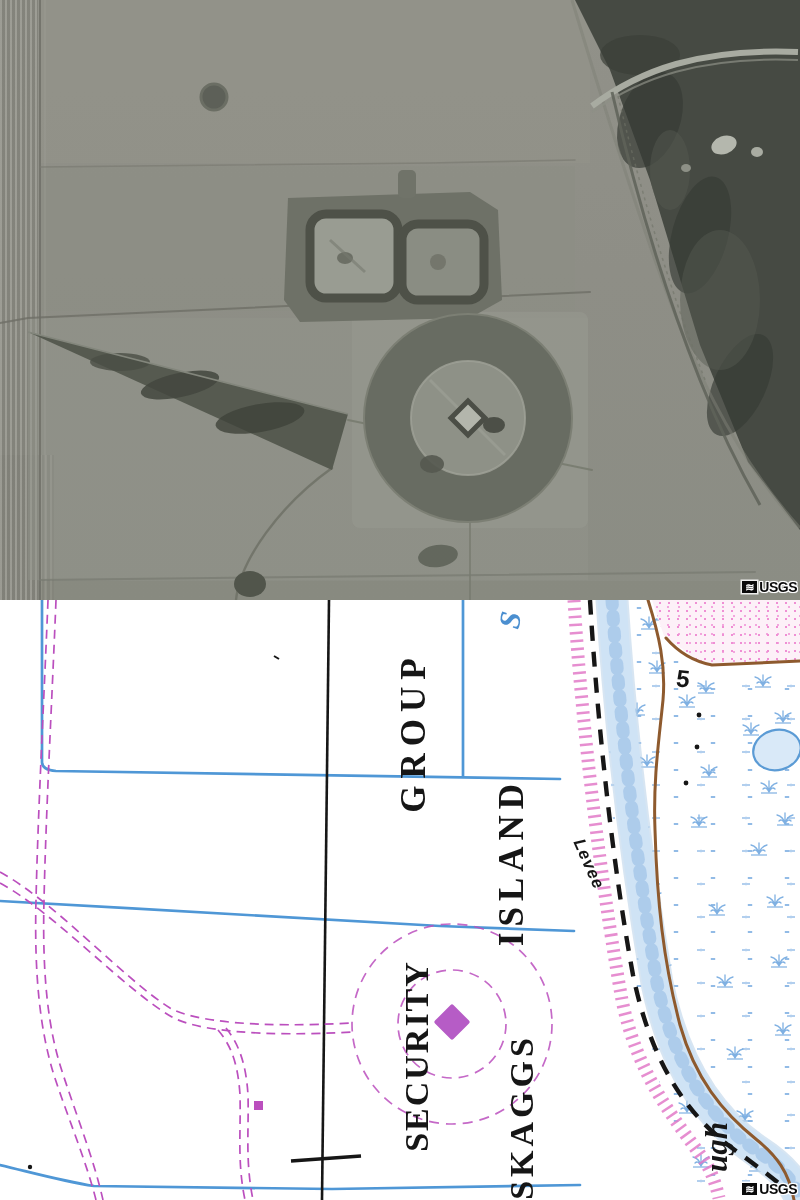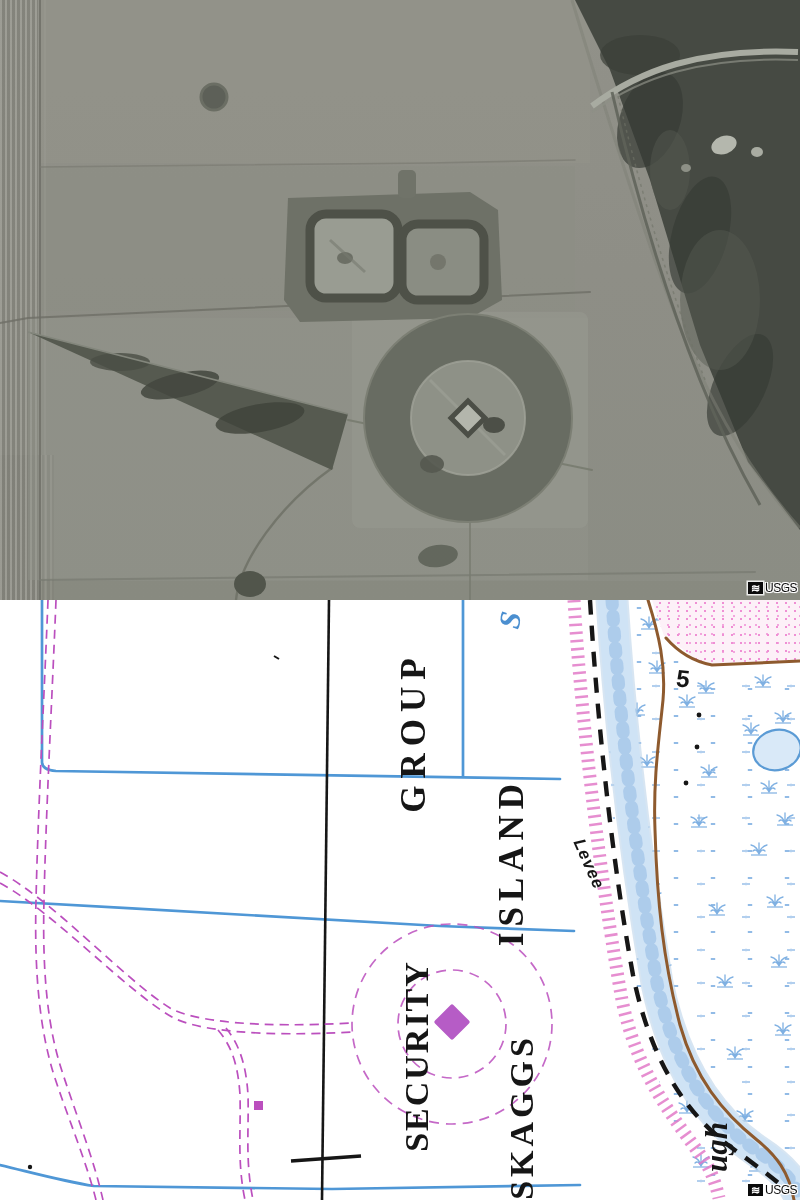--- a/index.html
+++ b/index.html
@@ -34,21 +34,21 @@
   .levee-label{position:absolute;font-family:"Liberation Sans",sans-serif;font-style:italic;
     font-weight:600;color:var(--ink,#161616);white-space:nowrap;transform-origin:center;line-height:1;}
   .diamond-marker{position:absolute;width:26px;height:26px;border-radius:2px;
     background:var(--magenta_fill,#b65cc6);}
   .magenta-square{position:absolute;width:9px;height:9px;background:var(--magenta,#bb4fbe);}
   
   .usgs-badge{position:absolute;display:flex;align-items:center;gap:2px;z-index:30;}
   .usgs-logo{display:inline-flex;align-items:center;justify-content:center;width:15px;height:12px;
     background:#0a0a0a;color:#fff;font-size:11px;line-height:1;font-weight:700;
     box-shadow:0 0 0 1.5px rgba(255,255,255,.85);}
-  .usgs-text{font-family:"Liberation Sans",sans-serif;font-weight:400;font-size:12px;
+  .usgs-text{font-family:"Liberation Sans",sans-serif;font-weight:700;font-size:14px;
     letter-spacing:-.5px;color:#0a0a0a;
     text-shadow:0 0 2px #fff,0 0 2px #fff,1px 1px 0 #fff,-1px -1px 0 #fff,1px -1px 0 #fff,-1px 1px 0 #fff;}
 </style>
 </head>
 <body>
 
 <div class="screen">
 
   <div class="photo-panel">
     <div class="strip-field"></div>

